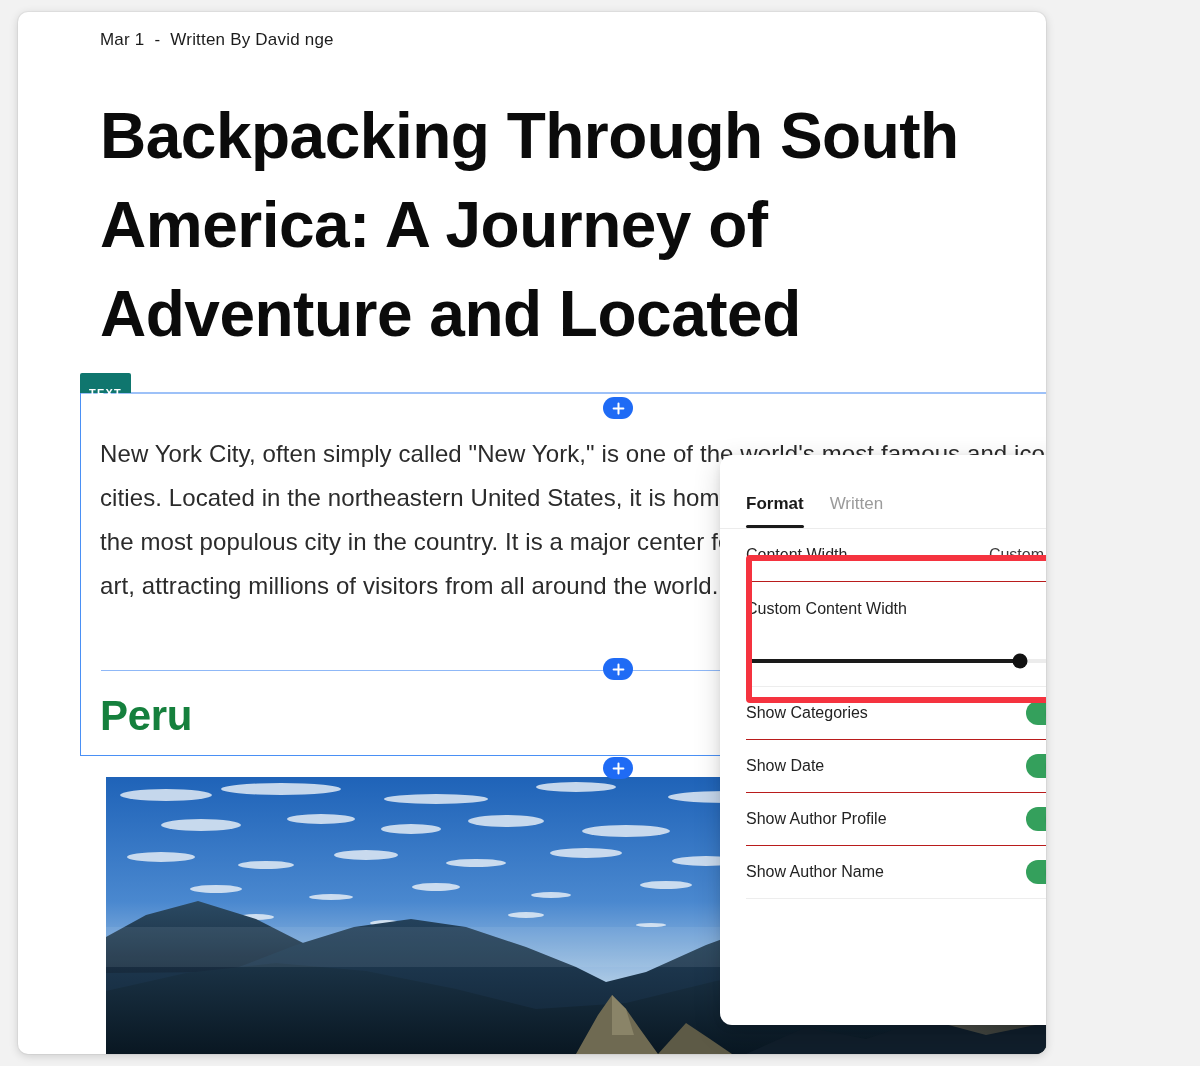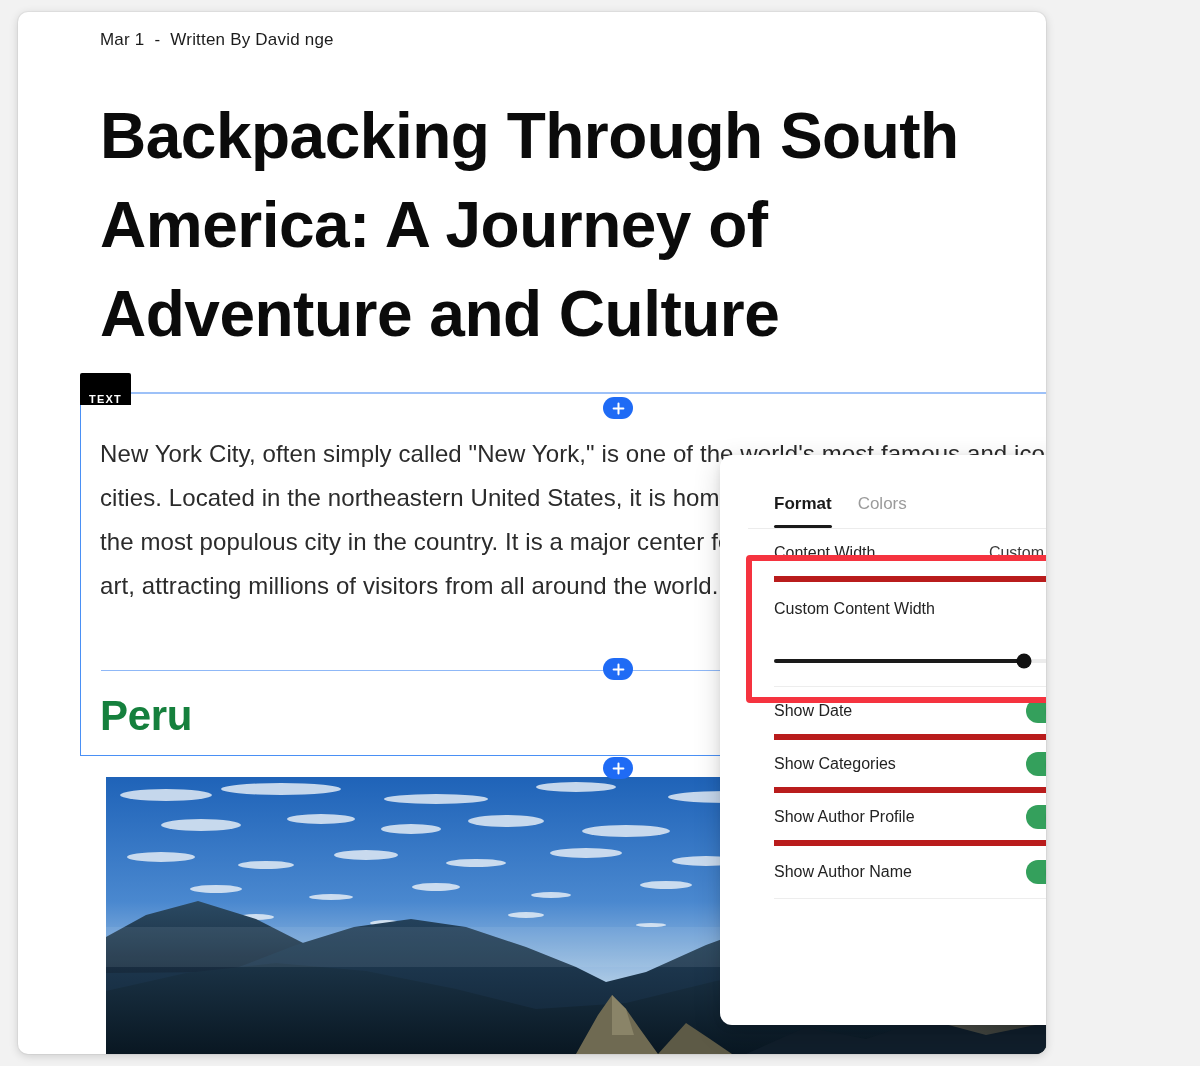--- a/index.html
+++ b/index.html
@@ -66,22 +66,22 @@
     height: 364px;
     border: 1px solid #4a90f5;
     background: transparent;
   }
 
   .text-badge {
     position: absolute;
     left: -1px;
     top: -20px;
     height: 20px;
-    padding: 16px 9px;
-    background: #000000;
+    padding: 10px 9px;
+    background: #0f766e;
     color: #ffffff;
     font-size: 11px;
     font-weight: 700;
     letter-spacing: 1.2px;
     line-height: 20px;
     border-radius: 2px 2px 0 0;
   }
 
   
   .guide-top {
@@ -163,21 +163,20 @@
   .settings-panel {
     position: absolute;
     left: 702px;
     top: 443px;
     width: 374px;
     height: 570px;
     background: #ffffff;
     border-radius: 12px;
     box-shadow: 0 8px 28px rgba(0,0,0,0.16), 0 2px 8px rgba(0,0,0,0.08);
     z-index: 10;
-    padding-left: 28px;
   }
 
   .panel-tabs {
     display: flex;
     align-items: flex-end;
     gap: 26px;
     padding: 26px 26px 0 26px;
     height: 74px;
     border-bottom: 1px solid #ececec;
     position: relative;
@@ -205,21 +204,21 @@
     border-radius: 2px;
   }
 
   .panel-rows { padding: 0 26px; }
 
   .setting-row {
     display: flex;
     align-items: center;
     justify-content: space-between;
     height: 53px;
-    border-bottom: 6px solid #b91c1c;
+    border-bottom: 1px solid #b91c1c;
   }
   .setting-row:last-child { border-bottom: 1px solid #ededed; }
 
   .setting-label {
     font-size: 16px;
     color: #232323;
     white-space: nowrap;
   }
 
   .setting-value {
@@ -313,21 +312,21 @@
 </head>
 <body>
 
 <div class="screen">
   <div class="page-card">
 
     <div class="meta-line">
       <span>Mar 1</span><span class="sep">-</span><span>Written By David nge</span>
     </div>
 
-    <h1 class="article-title">Backpacking Through South America: A Journey of Adventure and Culture</h1>
+    <h1 class="article-title">Backpacking Through South America: A Journey of Adventure and Located</h1>
 
     <div class="block-selection">
       <span class="guide-top"></span>
       <span class="text-badge">TEXT</span>
       <span class="guide-mid"></span>
     </div>
 
     <p class="body-paragraph">New York City, often simply called "New York," is one of the world's most famous and iconic cities. Located in the northeastern United States, it is home to over 8 million people and is the most populous city in the country. It is a major center for finance, culture, media, and art, attracting millions of visitors from all around the world.</p>
 
     <h2 class="section-heading">Peru</h2>
@@ -449,21 +448,21 @@
         <path d="M640 277 L700 250 L760 262 L820 242 L880 258 L988 236 L988 277 Z" fill="#101e2b"></path>
 
         <rect x="0" y="150" width="988" height="40" fill="#cfdeea" opacity="0.10"></rect>
       </svg>
     </div>
 
     <div class="settings-panel">
 
       <div class="panel-tabs">
         <div class="panel-tab active">Format</div>
-        <div class="panel-tab">Colors</div>
+        <div class="panel-tab">Written</div>
       </div>
 
       <div class="panel-rows">
 
         <div class="setting-row">
           <span class="setting-label">Content Width</span>
           <span class="setting-value">
             <span>Custom</span>
             <svg class="chev" viewBox="0 0 14 14" fill="none" aria-hidden="true">
               <path d="M3 5.2 L7 9.2 L11 5.2" stroke="currentColor" stroke-width="1.4" stroke-linecap="round" stroke-linejoin="round"></path>
@@ -479,28 +478,28 @@
         <div class="slider-row">
           <div class="slider-track">
             <div class="slider-fill" style="width:85%;"></div>
             <div class="slider-thumb" style="left:85%;"></div>
           </div>
         </div>
 
 
 
         <div class="setting-row">
-          <span class="setting-label">Show Date</span>
+          <span class="setting-label">Show Categories</span>
           <span class="toggle">
               <span class="knob"></span>
             </span>
         </div>
 
         <div class="setting-row">
-          <span class="setting-label">Show Categories</span>
+          <span class="setting-label">Show Date</span>
           <span class="toggle">
               <span class="knob"></span>
             </span>
         </div>
 
         <div class="setting-row">
           <span class="setting-label">Show Author Profile</span>
           <span class="toggle">
               <span class="knob"></span>
             </span>

